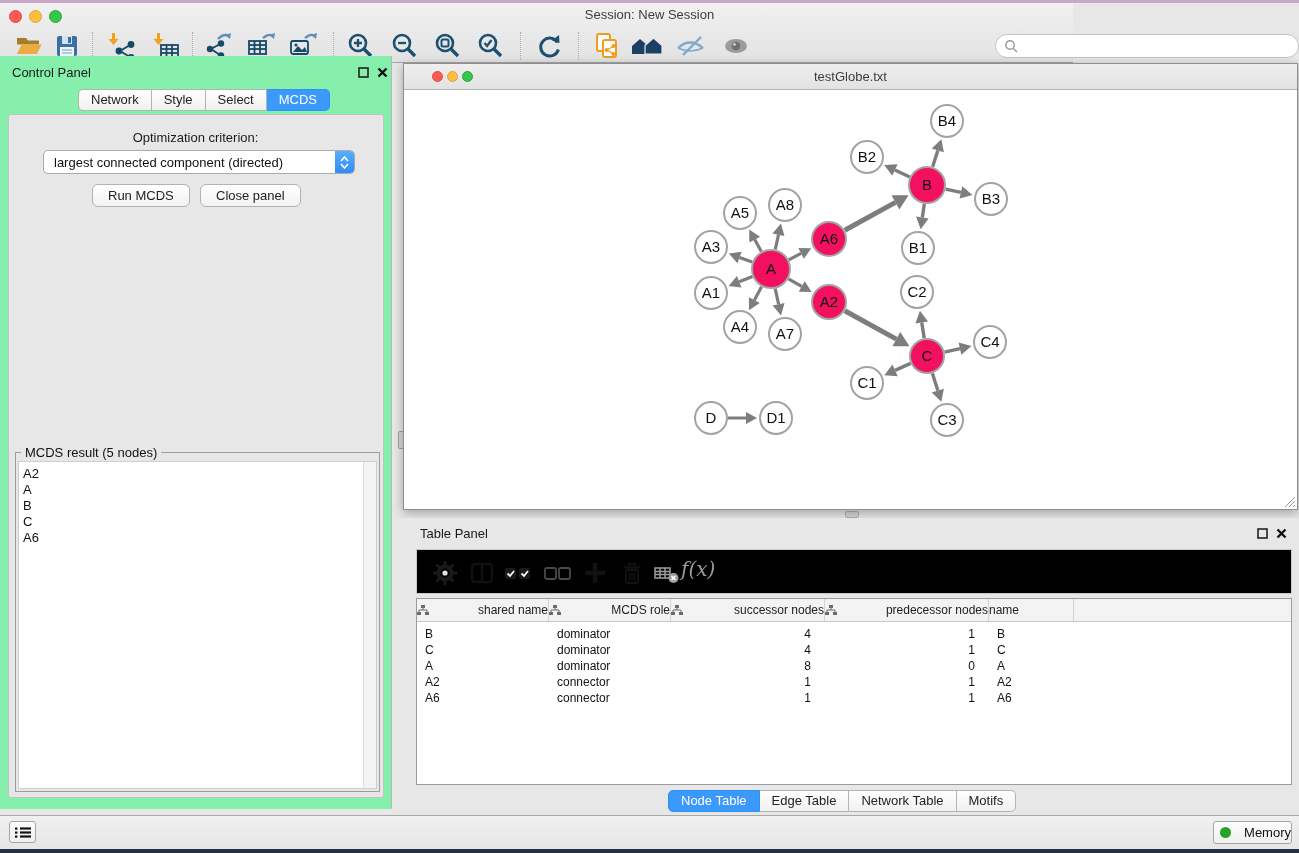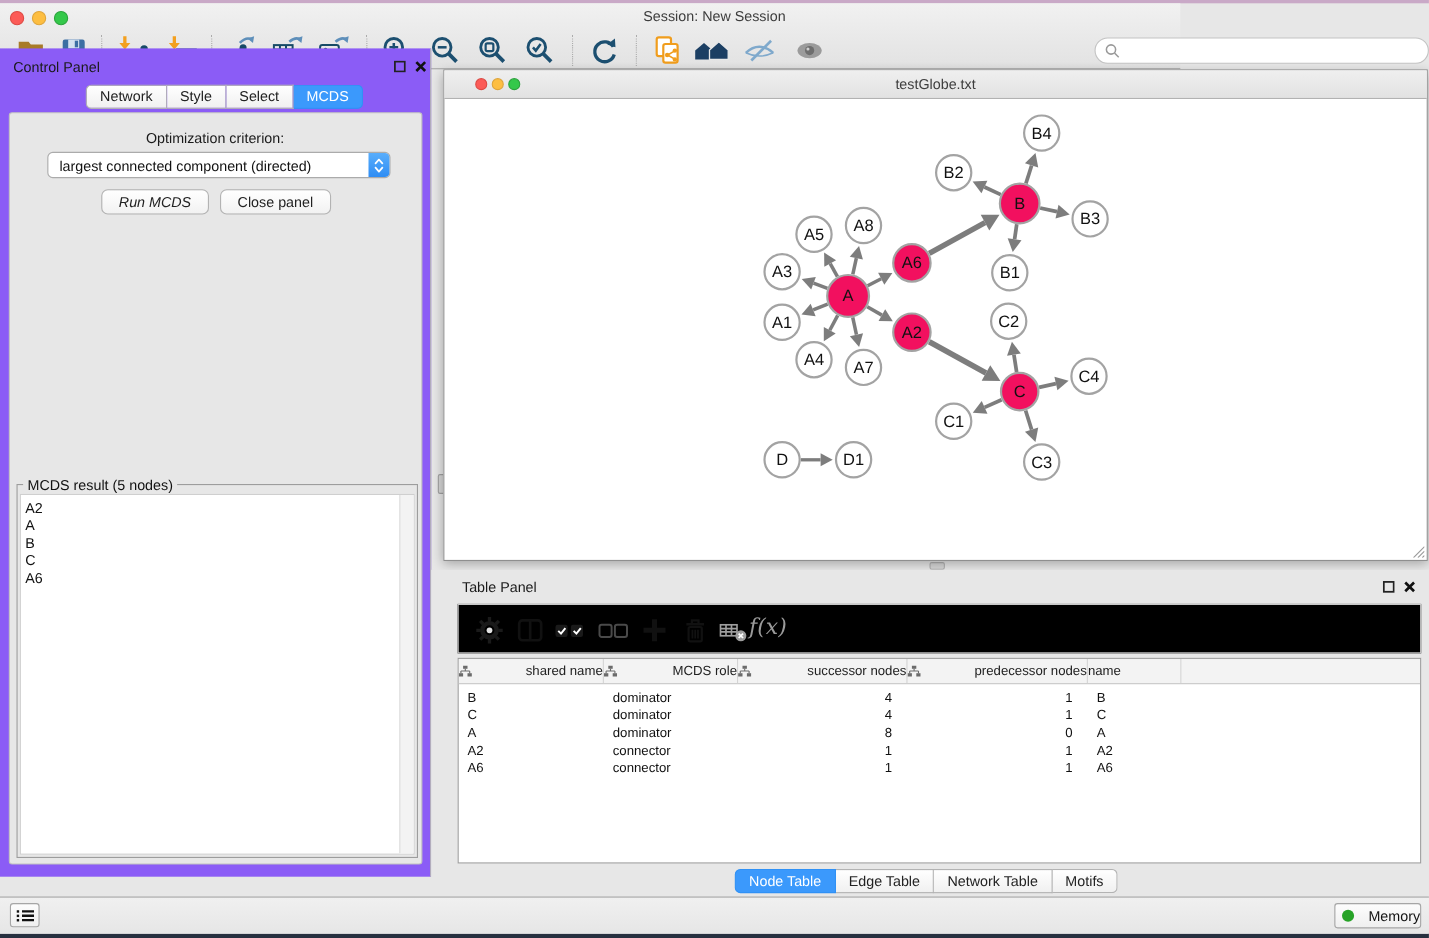--- a/index.html
+++ b/index.html
@@ -231,21 +231,21 @@
 
   <div class="searchbox">
     <svg width="14" height="14" viewBox="0 0 14 14">
         <circle cx="6" cy="6" r="4.2" fill="none" stroke="#9a9a9a" stroke-width="1.4"></circle>
         <line x1="9.2" y1="9.2" x2="13" y2="13" stroke="#9a9a9a" stroke-width="1.4"></line>
       </svg>
     <input type="text" placeholder="" style="">
   </div>
 </div>
 
-<div class="abs" style="left:0;top:44px;width:391px;height:753px;border-right:1px solid #b6b6b6;background:#8b5cf6;">
+<div class="abs" style="left:0;top:56px;width:391px;height:753px;border-right:1px solid #b6b6b6;background:#86efac;">
   <div class="abs panel-title" style="left:12px;top:9px;">Control Panel</div>
   <svg class="abs" style="left:358px;top:11px;" width="11" height="11">
       <rect x="1" y="1" width="9" height="9" fill="none" stroke="#222" stroke-width="1.6"></rect>
     </svg>
   <svg class="abs" style="left:377px;top:11px;" width="11" height="11">
       <path d="M1.5 1.5l8 8M9.5 1.5l-8 8" stroke="#111" stroke-width="2.4"></path>
     </svg>
 
   <div class="segs abs" style="left:78px;top:33px;">
     <div class="seg">Network</div>
@@ -263,21 +263,21 @@
     <div class="dd-step">
       <svg width="9" height="6" viewBox="0 0 9 6">
           <path d="M1 5l3.5-4L8 5" fill="none" stroke="#fff" stroke-width="1.6"></path>
         </svg>
       <svg width="9" height="6" viewBox="0 0 9 6">
           <path d="M1 1l3.5 4L8 1" fill="none" stroke="#fff" stroke-width="1.6"></path>
         </svg>
     </div>
   </div>
 
-  <div class="btn abs" style="left:92px;top:128px;font-style:italic;">Run MCDS</div>
+  <div class="btn abs" style="left:92px;top:128px;">Run MCDS</div>
   <div class="btn abs" style="left:200px;top:128px;">Close panel</div>
 
   <div class="groupbox" style="top:396px;">
     <div class="legend">MCDS result (5 nodes)</div>
     <div class="listbox">
       <div style="padding-top:4px;">
         <div class="listitem">A2</div>
         <div class="listitem">A</div>
         <div class="listitem">B</div>
         <div class="listitem">C</div>

